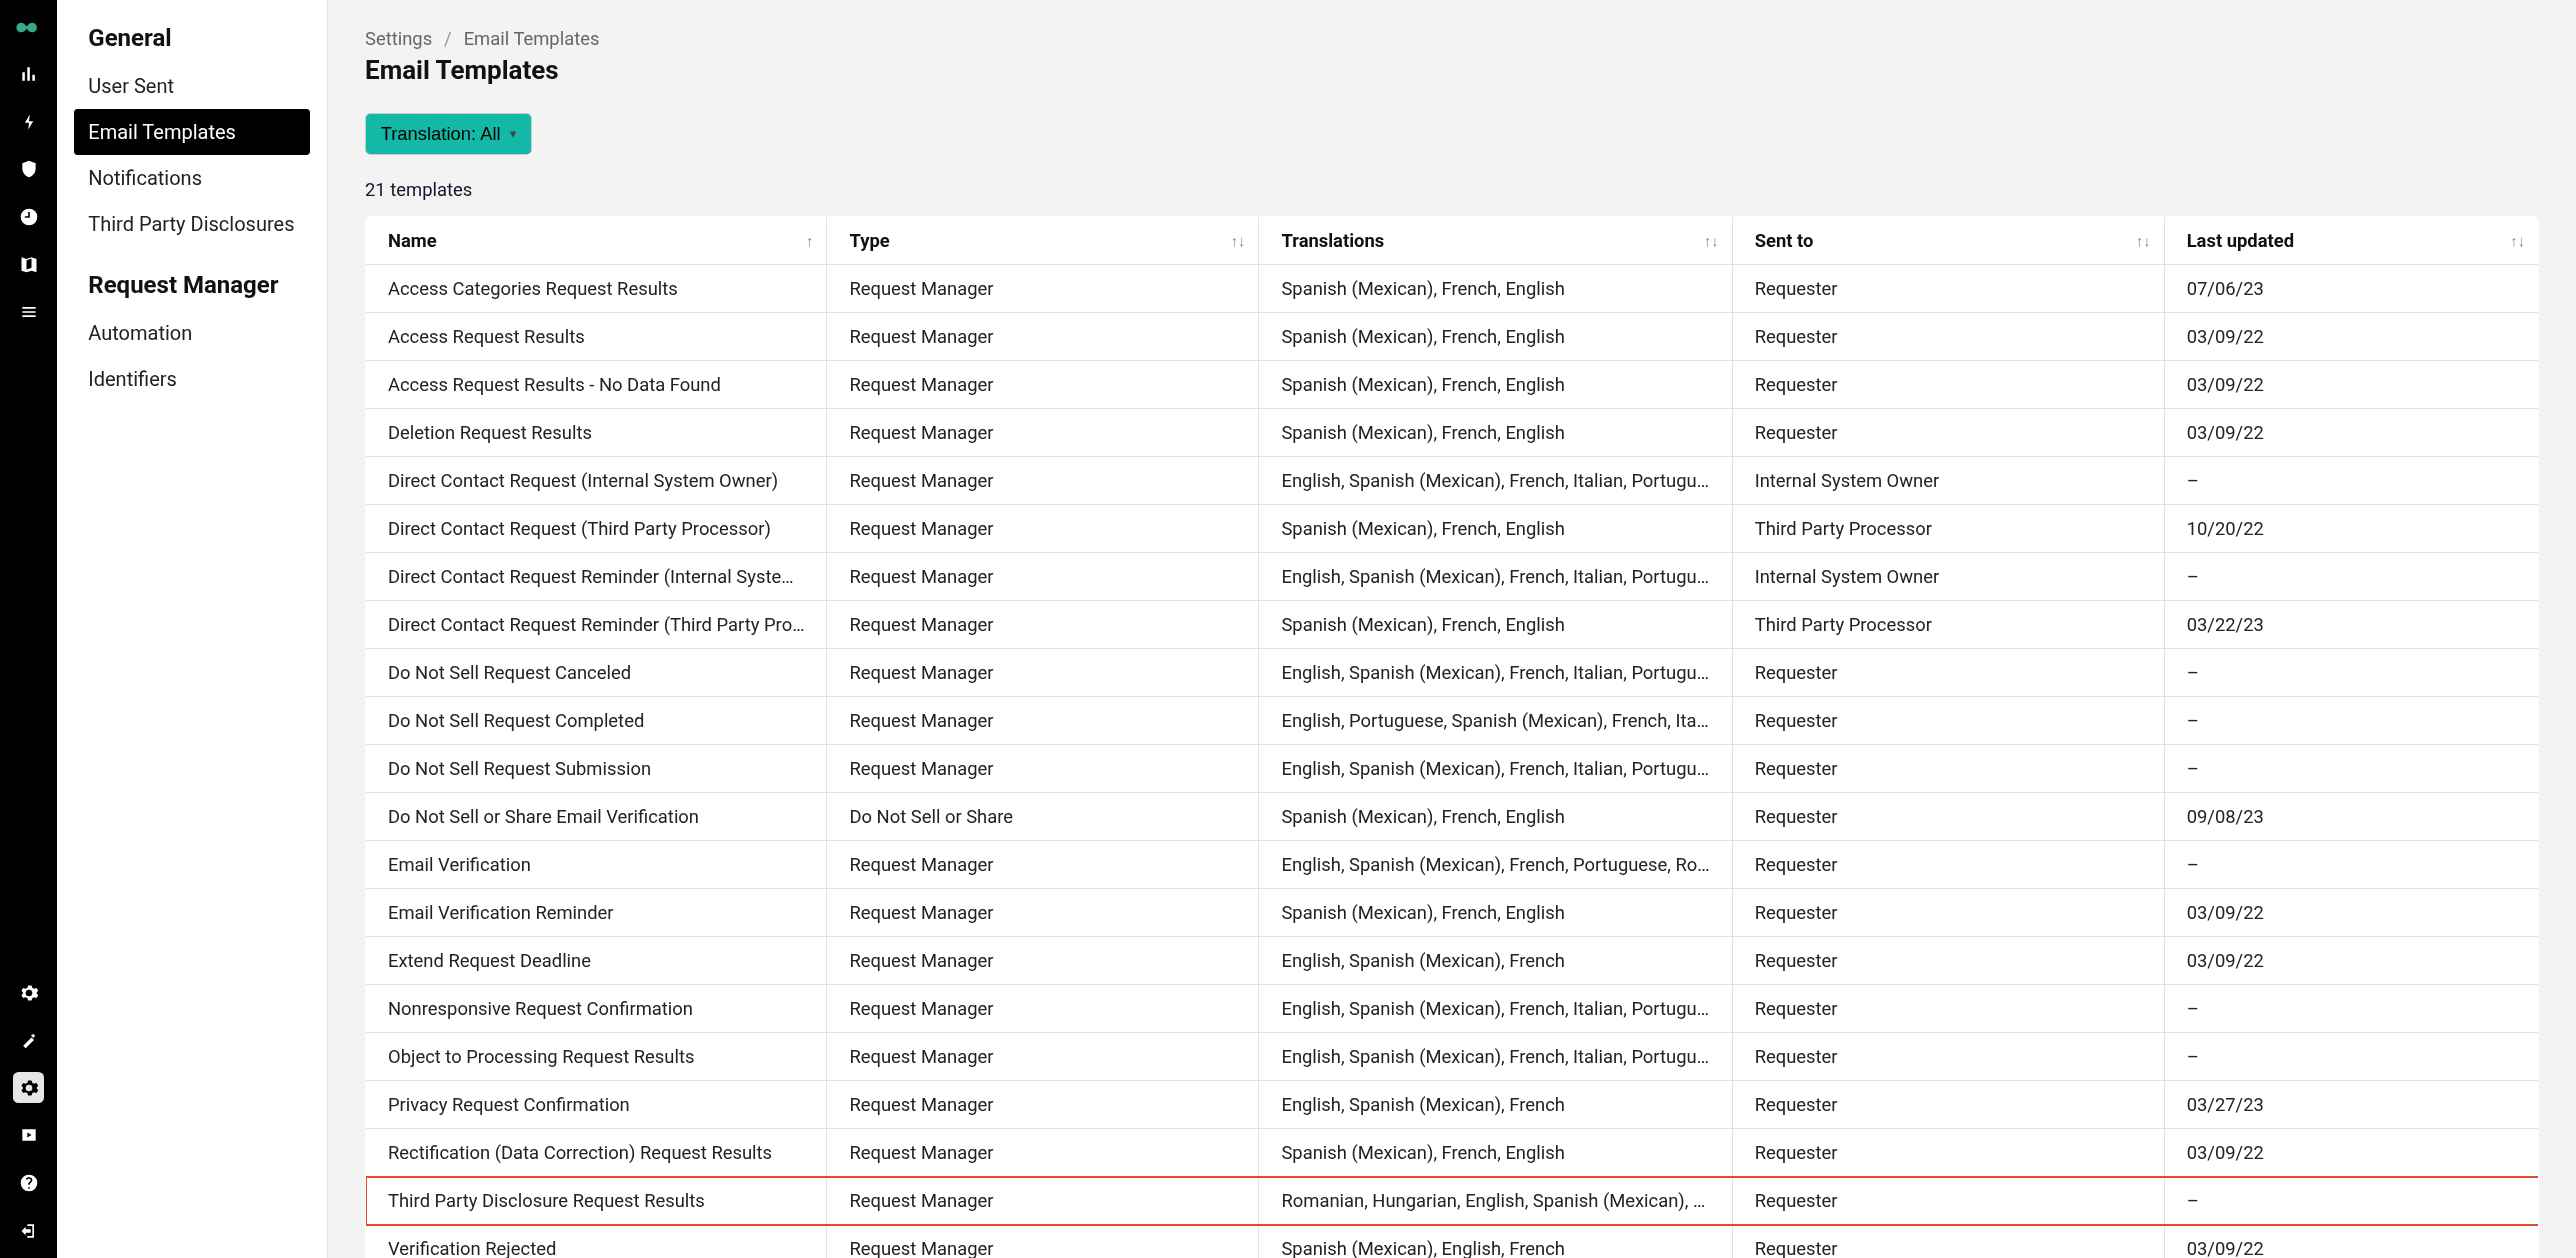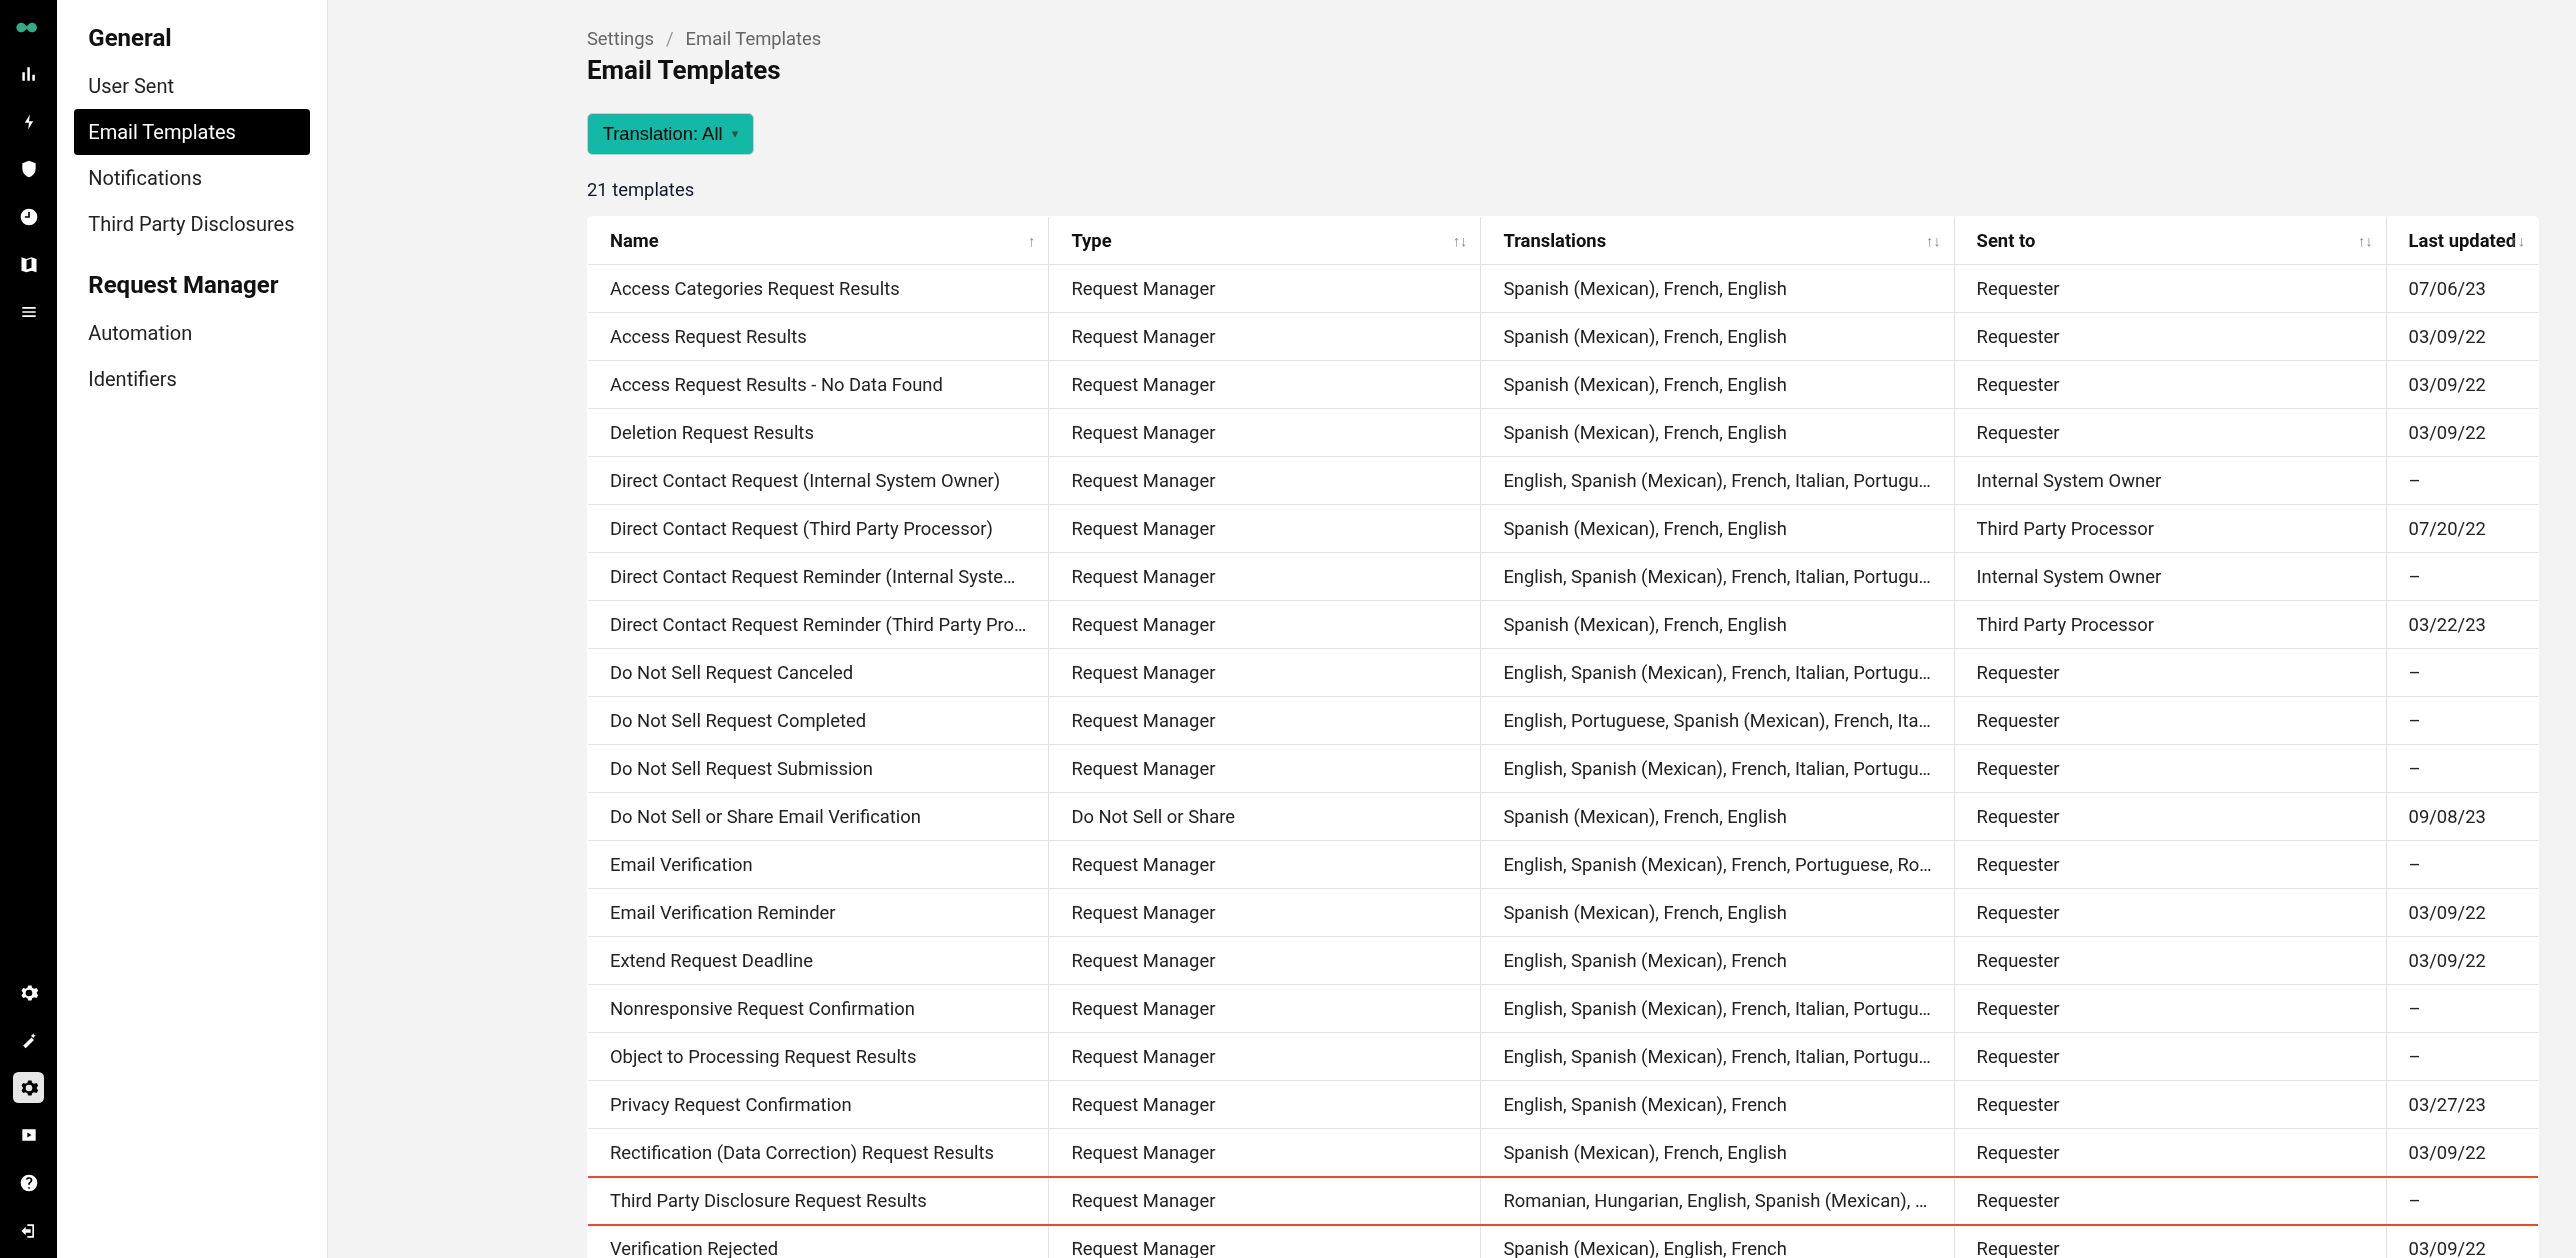--- a/index.html
+++ b/index.html
@@ -16,21 +16,21 @@
 .appnav .nav-icon.active svg { fill: #000; }
 
 
 .sidebar { width: 271px; background: #fff; border-right: 0.9px solid #e5e5e5; padding: 24px 16.6px; }
 .sidebar .section-title { font-weight: 700; font-size: 24px; margin-bottom: 11px; padding: 0 14.7px; }
 .sidebar .menu-item { font-size: 20px; padding: 11px 14.7px; border-radius: 3.7px; cursor: pointer; color: #222; }
 .sidebar .menu-item.active { background: #000; color: #fff; }
 .sidebar .section-title.second { margin-top: 24px; }
 
 
-.main { flex: 1; background: #f3f3f3; display: flex; flex-direction: column; overflow: hidden; align-items: flex-end; }
+.main { flex: 1; background: #f3f3f3; display: flex; flex-direction: column; overflow: hidden; }
 .main-inner { padding: 28px 37px 37px 37px; }
 .breadcrumb { font-size: 18.4px; color: #666; margin-bottom: 5.5px; }
 .breadcrumb .sep { margin: 0 7.4px; color: #999; }
 .page-title { font-size: 26px; font-weight: 700; margin-bottom: 28px; }
 .filter-row { margin-bottom: 24px; }
 .filter-btn { background: #14b8a6; border: 0.9px solid #ccc; border-radius: 5.5px; padding: 9.2px 14.7px; font-size: 18.4px; display: inline-flex; align-items: center; gap: 9.2px; cursor: pointer; }
 .filter-btn .caret { font-size: 13px; color: #444; }
 .count-text { font-size: 18.4px; color: #0f172a; margin-bottom: 16.6px; }
 
 
@@ -209,21 +209,21 @@
               <td>Request Manager</td>
               <td>English, Spanish (Mexican), French, Italian, Portugu…</td>
               <td>Internal System Owner</td>
               <td>–</td>
             </tr>
             <tr>
               <td>Direct Contact Request (Third Party Processor)</td>
               <td>Request Manager</td>
               <td>Spanish (Mexican), French, English</td>
               <td>Third Party Processor</td>
-              <td>07/20/22</td>
+              <td>10/20/22</td>
             </tr>
             <tr>
               <td>Direct Contact Request Reminder (Internal Syste…</td>
               <td>Request Manager</td>
               <td>English, Spanish (Mexican), French, Italian, Portugu…</td>
               <td>Internal System Owner</td>
               <td>–</td>
             </tr>
             <tr>
               <td>Direct Contact Request Reminder (Third Party Pro…</td>

